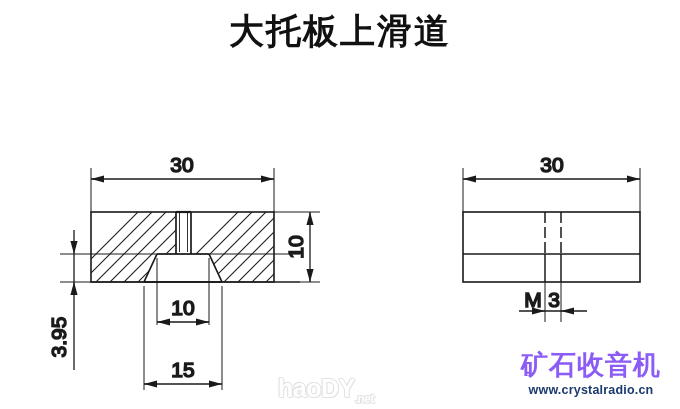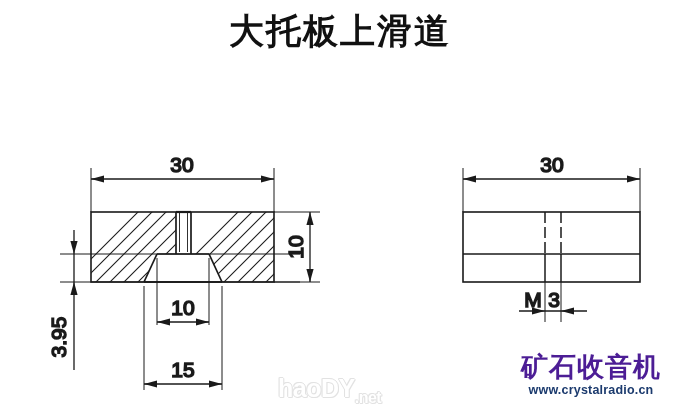--- a/index.html
+++ b/index.html
@@ -42,24 +42,24 @@
   .logo-block {
     position: absolute;
     left: 508px;
     top: 352px;
     width: 166px;
     height: 52px;
     text-align: center;
     user-select: none;
   }
   .logo-cn {
-    font-family: Liberation Sans, sans-serif;
+    font-family: Liberation Mono, monospace;
     font-size: 27px;
     font-weight: 700;
-    color: #4c1d95;
+    color: #8b5cf6;
     line-height: 30px;
     letter-spacing: 1px;
     white-space: nowrap;
   }
   .logo-url {
     font-family: Liberation Sans, sans-serif;
     font-size: 12.5px;
     font-weight: 700;
     color: #1c3b6e;
     line-height: 16px;
@@ -76,21 +76,21 @@
     color: #ffffff;
     text-shadow:
        1px 0 0 #e2e2e2, -1px 0 0 #e2e2e2,
        0 1px 0 #e2e2e2, 0 -1px 0 #e2e2e2,
        1px 1px 0 #e6e6e6, -1px -1px 0 #e6e6e6;
     white-space: nowrap;
     letter-spacing: -0.5px;
     user-select: none;
   }
   .watermark .wm-suffix {
-    font-size: 16px;
+    font-size: 12px;
     vertical-align: sub;
   }
   svg text {
     font-family: "Liberation Sans", sans-serif;
     fill: #1a1a1a;
   }
   .dim-label {
     font-size: 21px;
   }
 </style>

